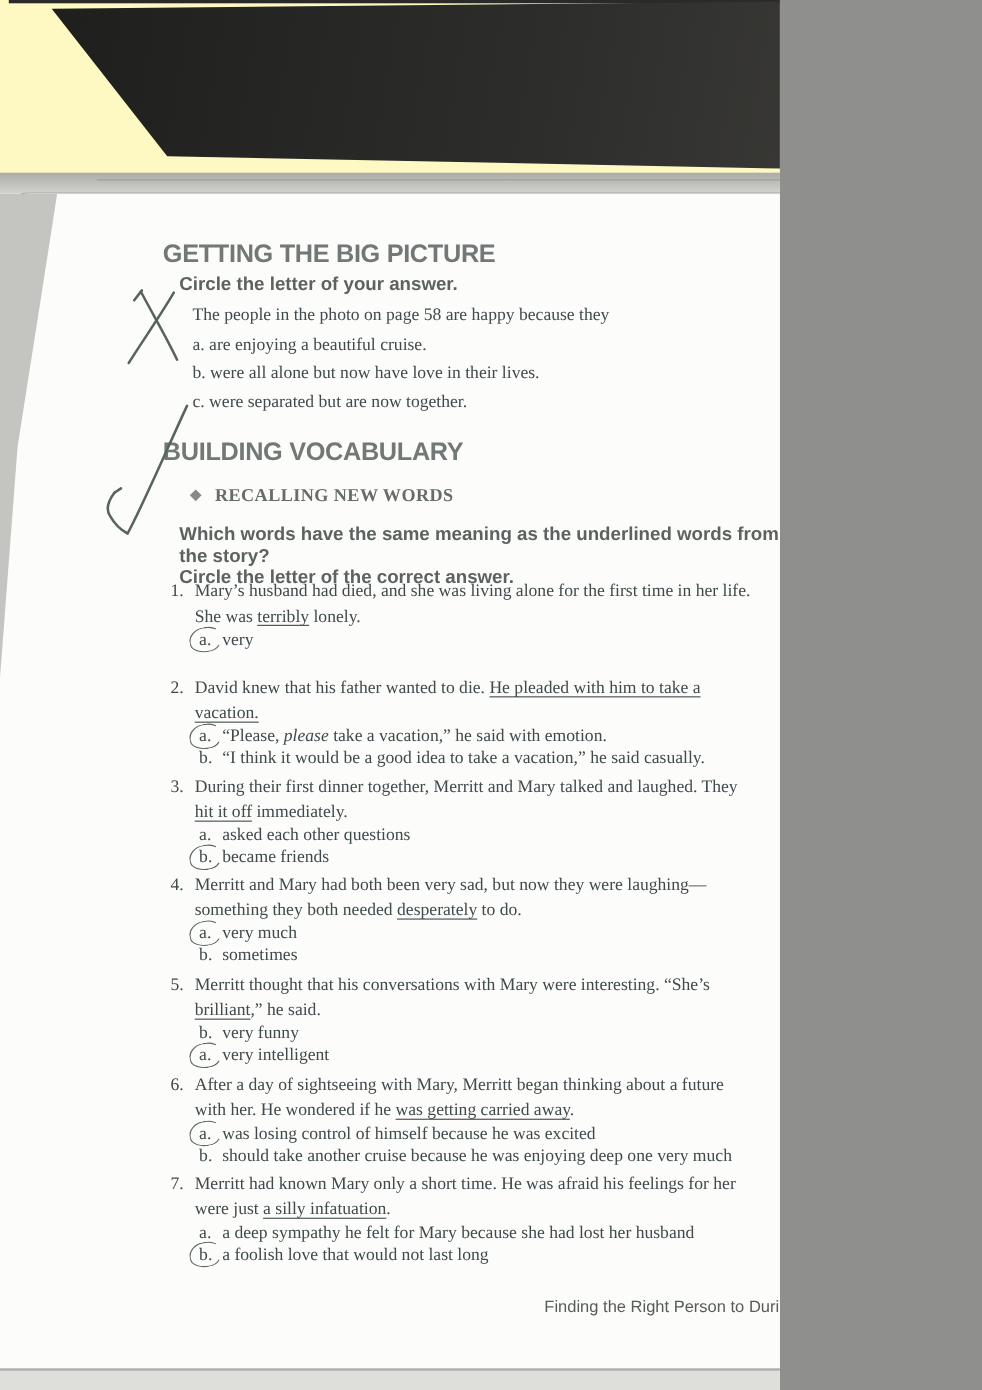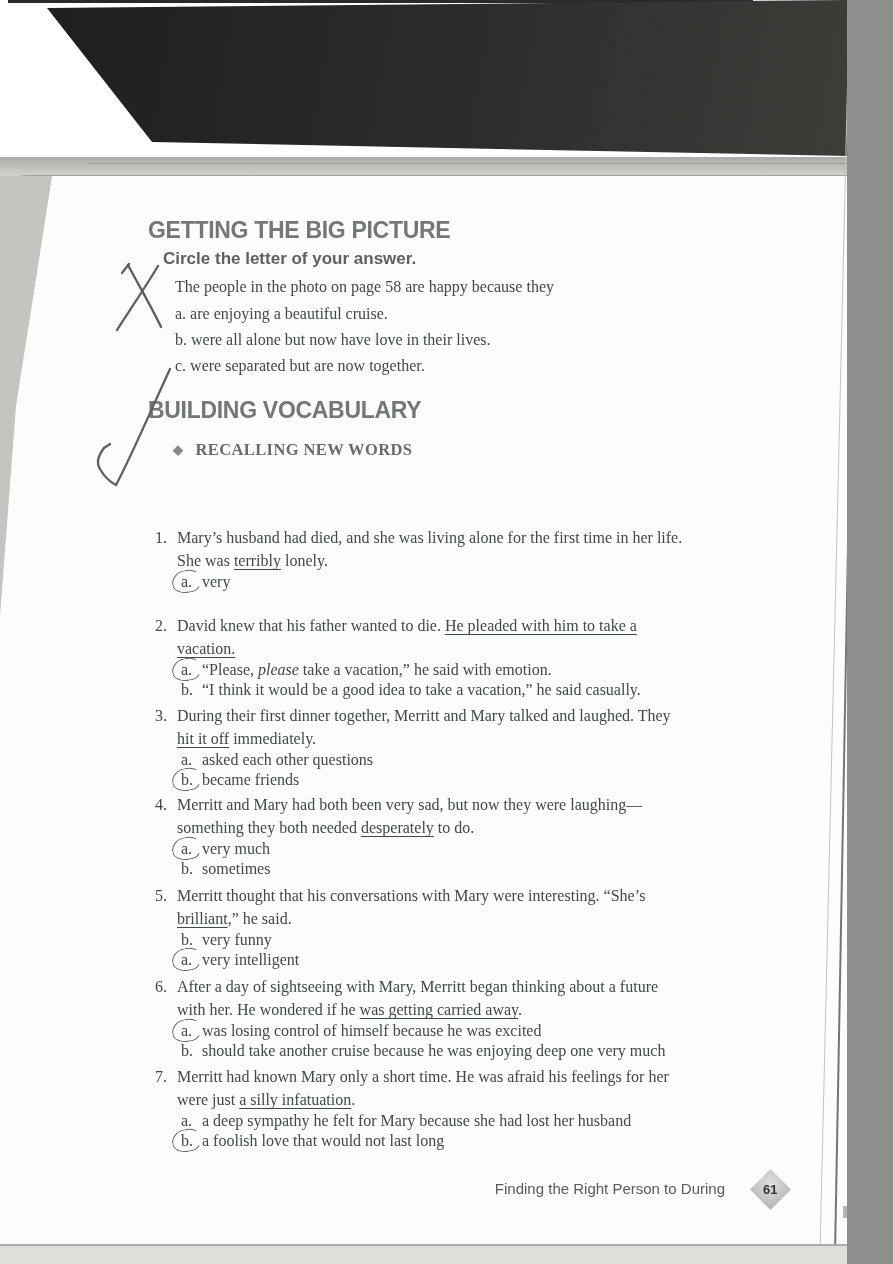--- a/index.html
+++ b/index.html
@@ -1,17 +1,17 @@
 <!DOCTYPE html>
 <html><head>
 <meta charset="utf-8">
 <style>
   html,body{margin:0;padding:0;background:#8f8f8d;}
-  .scan{position:relative;width:847px;height:1264px;overflow:hidden;
-        background:#ffffff;font-family:"Liberation Serif",serif;}
+  .scan{position:relative;width:709px;height:1264px;overflow:hidden;
+        background:#fef9c3;font-family:"Liberation Serif",serif;}
 
   
   .dark-top{position:absolute;top:0;left:0;width:893px;height:160px;
     background:linear-gradient(100deg,#1d1d1c 0%,#2d2d2b 55%,#403f3c 100%);
     clip-path:polygon(47px 8px,848px 0,848px 156px,152px 142px);}
   .top-line{position:absolute;top:0;left:8px;width:745px;height:3px;background:#2a2a28;}
   .top-right-smudge{position:absolute;top:0;left:851px;width:27px;height:22px;background:#5a5a57;opacity:.85;}
   .band{position:absolute;top:157px;left:0;width:893px;height:19px;
     background:linear-gradient(#ababa8,#d2d2cf);}
   .band-line{position:absolute;top:163px;left:88px;width:770px;height:1px;background:#9b9b98;}
@@ -95,20 +95,24 @@
     <span>b.</span>&nbsp;<span>were all alone but now have love in their lives.</span>
   </div>
   <div class="body-text bp-opt bp-c">
     <span>c.</span>&nbsp;<span>were separated but are now together.</span>
   </div>
 
   <div class="h1 vocab">BUILDING VOCABULARY</div>
   <div class="sub-h">
     <span class="diamond">◆</span><span>RECALLING NEW WORDS</span>
   </div>
+  <div class="instr-bold instr-vocab">
+    <span>Which words have the same meaning as the underlined words from the story?</span><br>
+    <span>Circle the letter of the correct answer.</span>
+  </div>
 
   <div class="qblock body-text" style="top:526px">
     <div class="stem">
       <span class="qnum">1.</span>
       <span><span>Mary’s husband had died, and she was living alone for the first time in her life.</span><span class="u"></span><span></span><br>
       <span>She was </span><span class="u">terribly</span><span> lonely.</span></span>
     </div>
     <div class="opt">
       <span class="circle-mark"></span>
       <span class="letter">a.</span><span>very</span><i></i><span></span>

